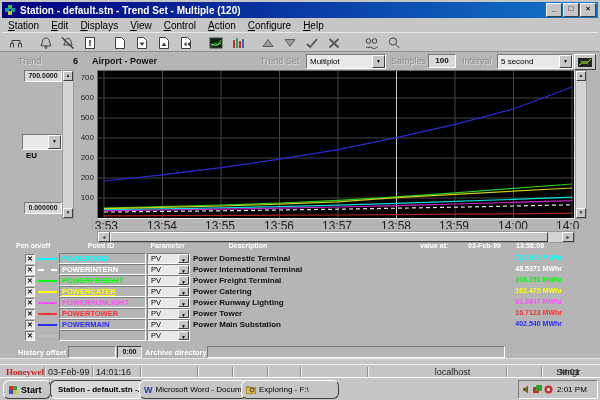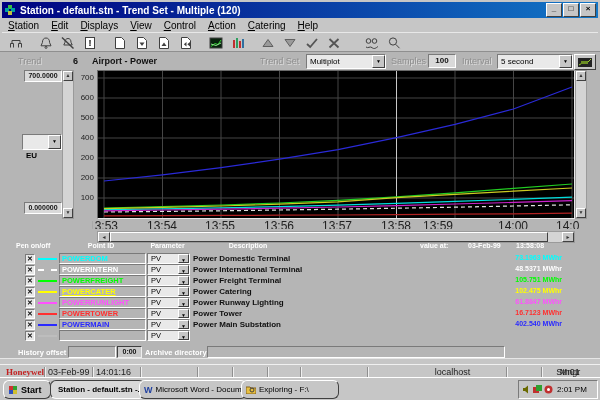--- a/index.html
+++ b/index.html
@@ -96,21 +96,21 @@
   <span class="tb-btn">×</span>
 </div>
 
 <div class="menubar">
   <span class="menu-item">Station</span>
   <span class="menu-item">Edit</span>
   <span class="menu-item">Displays</span>
   <span class="menu-item">View</span>
   <span class="menu-item">Control</span>
   <span class="menu-item">Action</span>
-  <span class="menu-item">Catering</span>
+  <span class="menu-item">Configure</span>
   <span class="menu-item">Help</span>
 </div>
 
 <div class="toolbar">
   <span class="tbtn">
     <svg width="16" height="14" fill="none" stroke="#404040">
         <path d="M2.5 11.5V7.5h3v4M10.5 11.5V7.5h3v4M4 7.5V4.5h8v3"></path>
       </svg>
     </span>
   <span class="tgap"></span>
@@ -289,21 +289,21 @@
     <span class="sbtn" style="bottom:0;">▼</span>
   </div>
 
   <div class="xlabwrap">
     <span class="xlab" style="left:-4px;">13:53</span>
     <span class="xlab" style="left:55px;">13:54</span>
     <span class="xlab" style="left:113px;">13:55</span>
     <span class="xlab" style="left:172px;">13:56</span>
     <span class="xlab" style="left:230px;">13:57</span>
     <span class="xlab" style="left:289px;">13:58</span>
-    <span class="xlab" style="left:331px;">13:59</span>
+    <span class="xlab" style="left:347px;">13:59</span>
     <span class="xlab" style="left:406px;">14:00</span>
     <span class="xlab" style="left:464px;">14:01</span>
   </div>
 
   <div class="hscroll" style="left:97px;top:179px;width:476px;">
     <span class="hbtn" style="left:0;">◄</span>
     <span class="hthumb"></span>
     <span class="hbtn" style="right:0;">►</span>
   </div>
 

